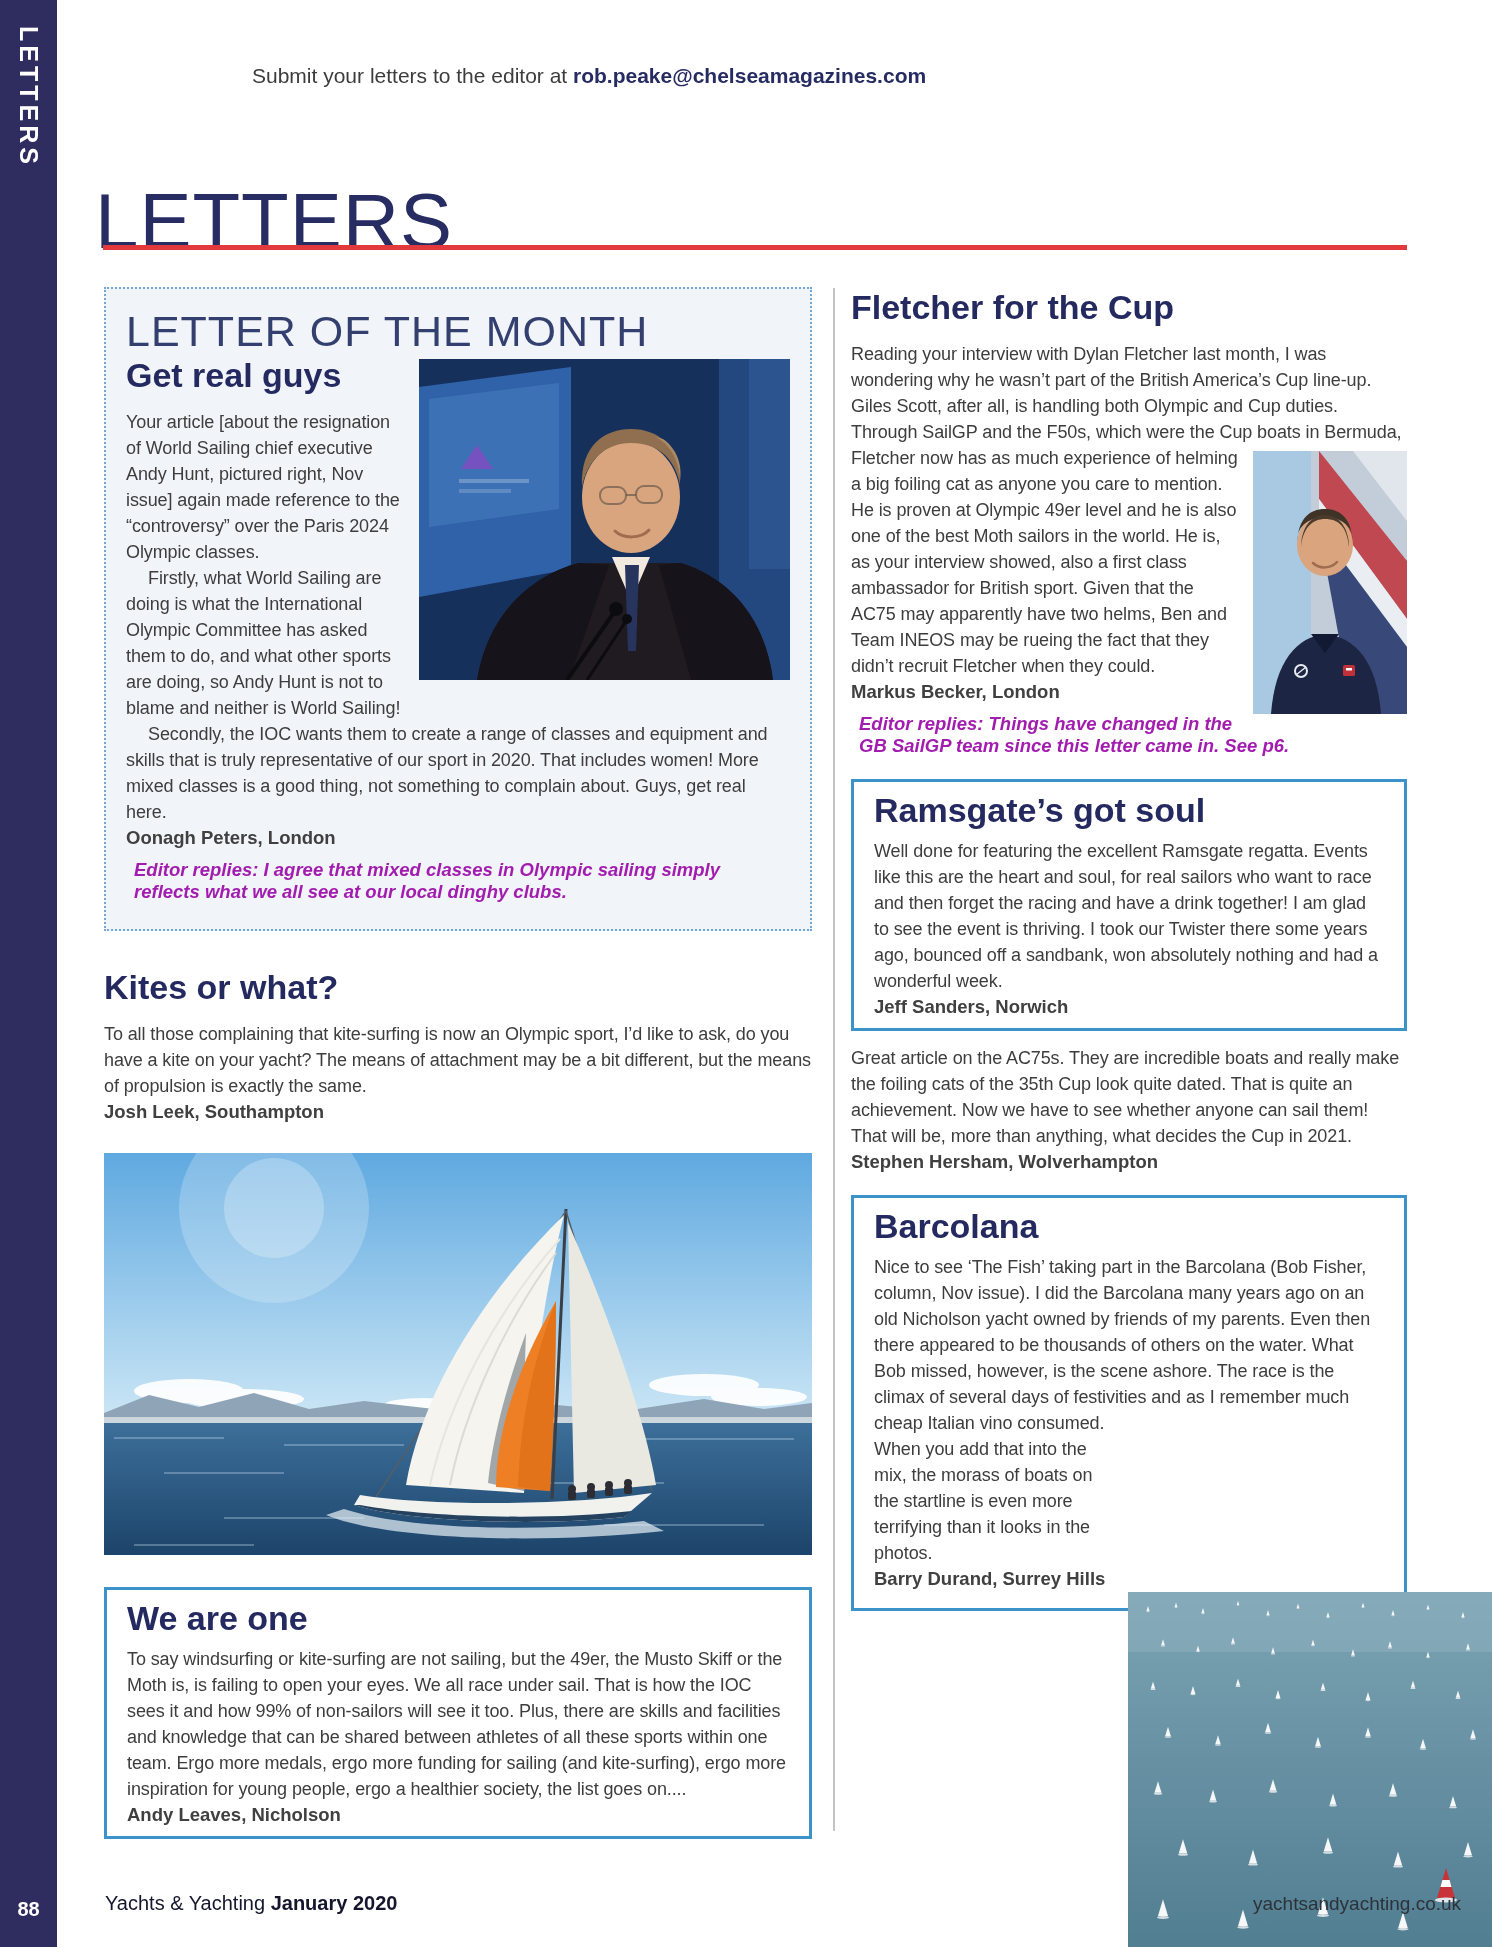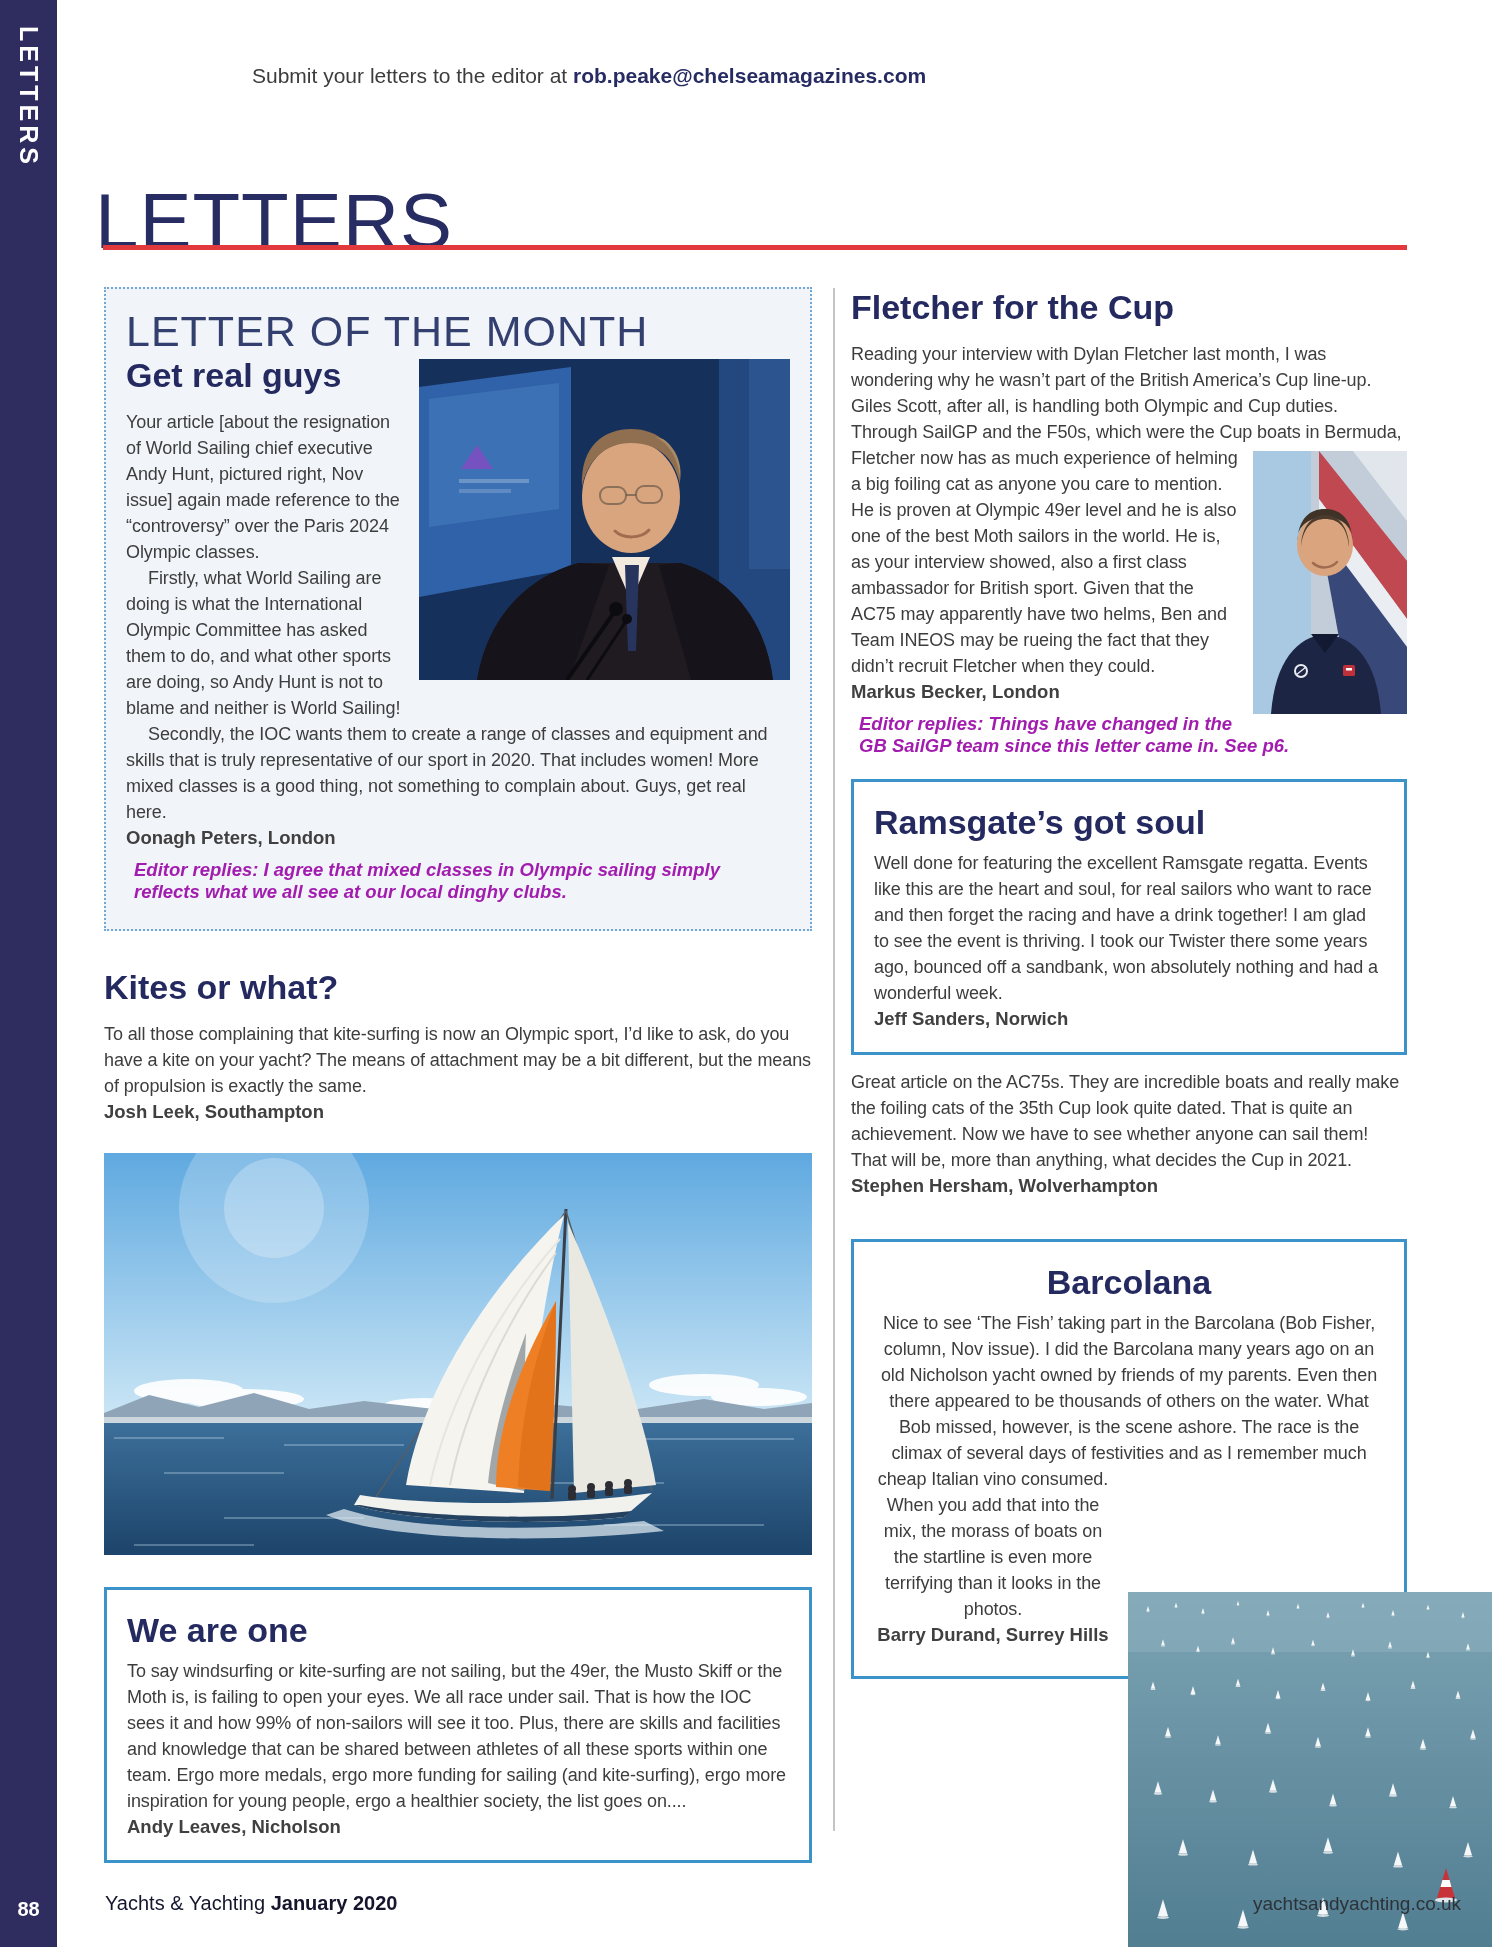--- a/index.html
+++ b/index.html
@@ -29,33 +29,33 @@
   .kicker{font-size:43px;font-weight:300;color:#33406f;line-height:48px;letter-spacing:1px;margin:0;}
   .section-h{font-size:34px;font-weight:700;color:#242a60;line-height:40px;margin:0;}
   .body-text{font-size:18px;line-height:26px;color:#3d3d3d;letter-spacing:-0.1px;margin:0;}
   .body-text p{margin:0;}
   .body-text p.indent{text-indent:22px;}
   .author{font-size:18.5px;font-weight:700;color:#404040;line-height:26px;margin:0;}
   .ed-reply{font-size:18.5px;font-weight:700;font-style:italic;color:#a21caf;line-height:22px;margin:8px;}
 
   
   .lom-box{border:2px dotted #6fa7d6;background:#f1f4f8;padding:18px 20px 18px 20px;overflow:hidden;}
-  .blue-box{border:3px solid #3b93c9;background:#ffffff;padding:20px 20px;overflow:hidden;}
+  .blue-box{border:3px solid #3b93c9;background:#ffffff;padding:8px 20px;overflow:hidden;}
   .mt8{margin-top:8px;} .mt14{margin-top:14px;}
 
   .lom-photo{float:right;width:371px;height:321px;margin:4px 0 12px 16px;}
   .fletcher-photo{float:right;width:154px;height:263px;margin:6px 0 8px 14px;}
   .barc-spacer{float:right;width:272px;height:190px;}
 
   .kites-h{margin-top:36px;}
   .yacht-photo{display:block;margin-top:28px;width:708px;height:402px;}
   .weareone-box{margin-top:32px;}
   .ramsgate-box{margin-top:22px;}
   .sailors-h{margin-top:36px;}
-  .barcolana-box{margin-top:40px;text-align:center;}
+  .barcolana-box{margin-top:20px;}
 
   
   .regatta-photo{position:absolute;left:1128px;top:1592px;width:364px;height:355px;z-index:5;}
 
   
   .footer-mag{position:absolute;left:105px;top:1892px;font-size:20px;color:#15152e;}
   .footer-mag .issue{font-weight:700;}
   .footer-site{position:absolute;left:1253px;top:1893px;font-size:19px;color:#2c3238;z-index:6;}
 </style>
 </head>

